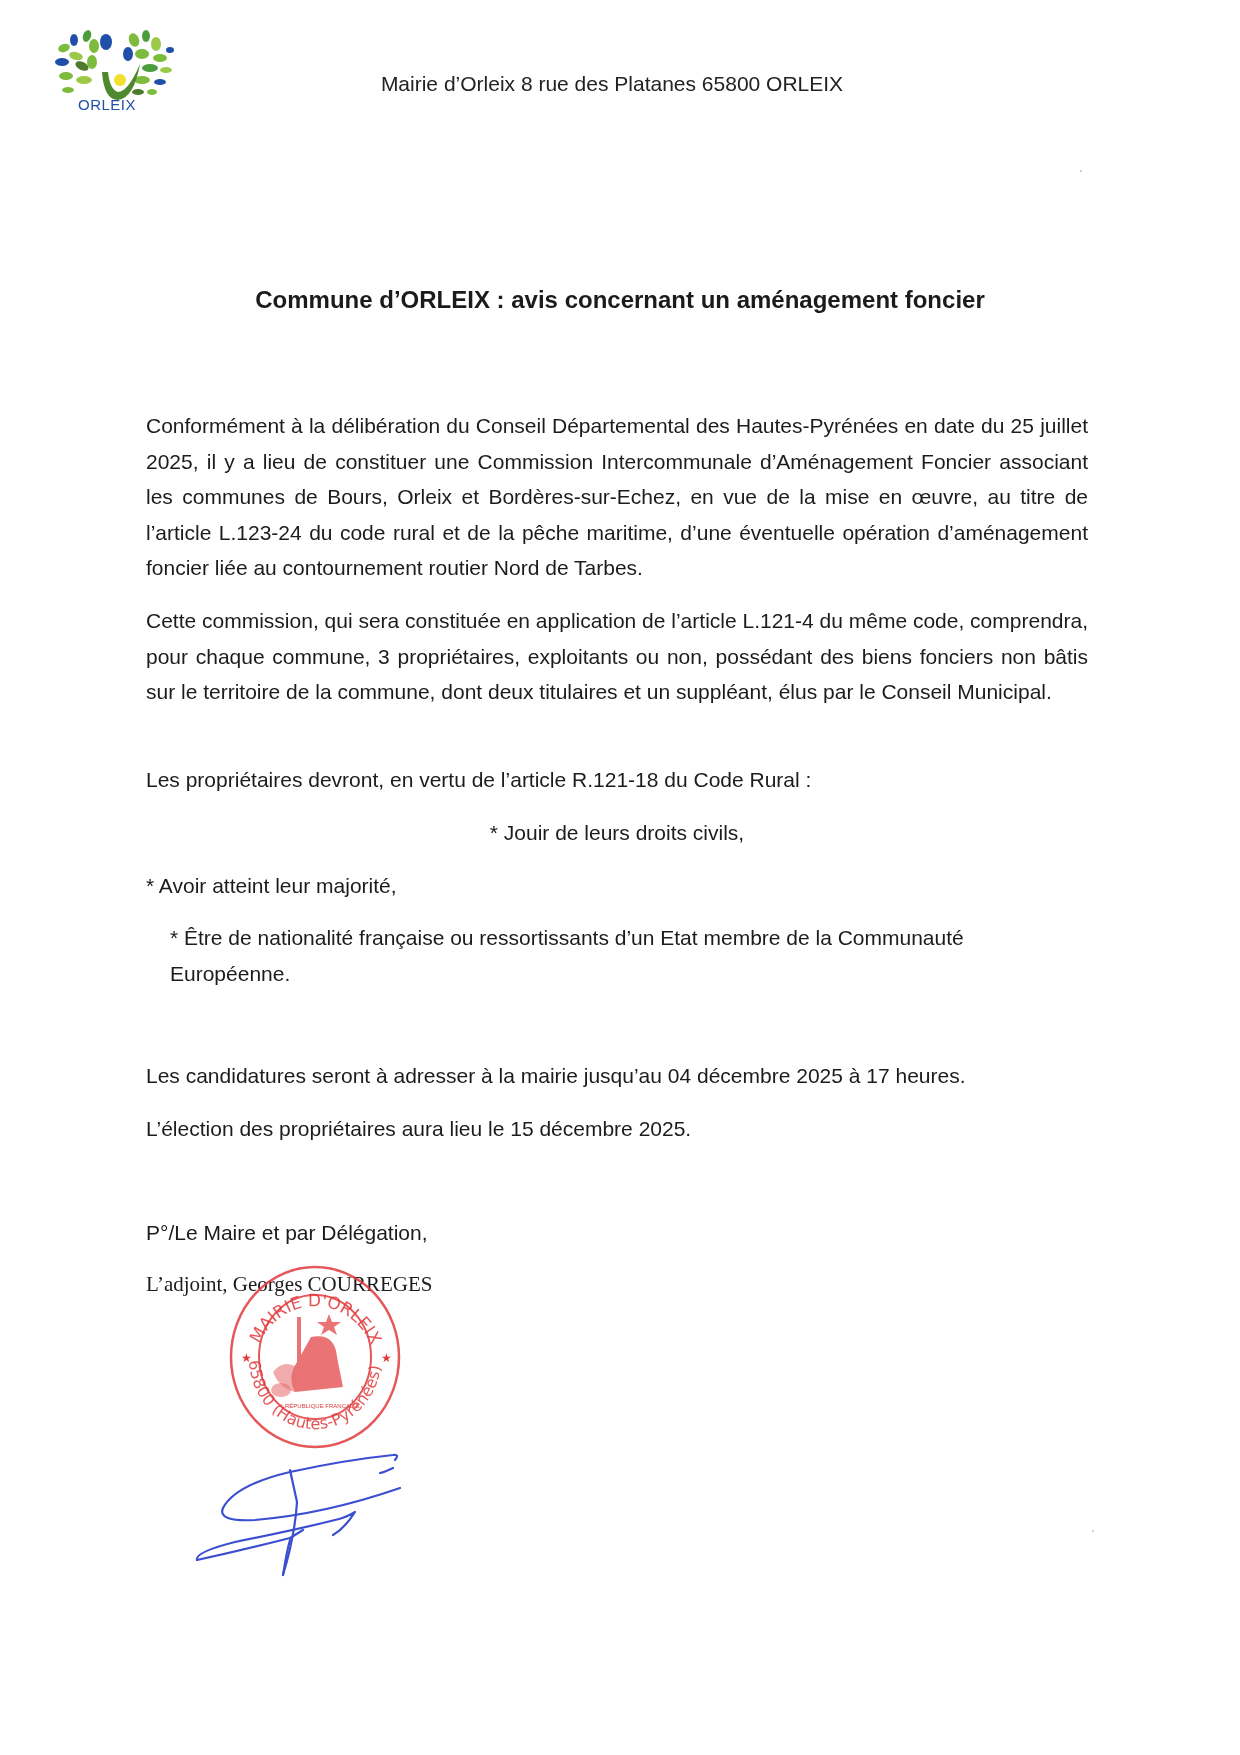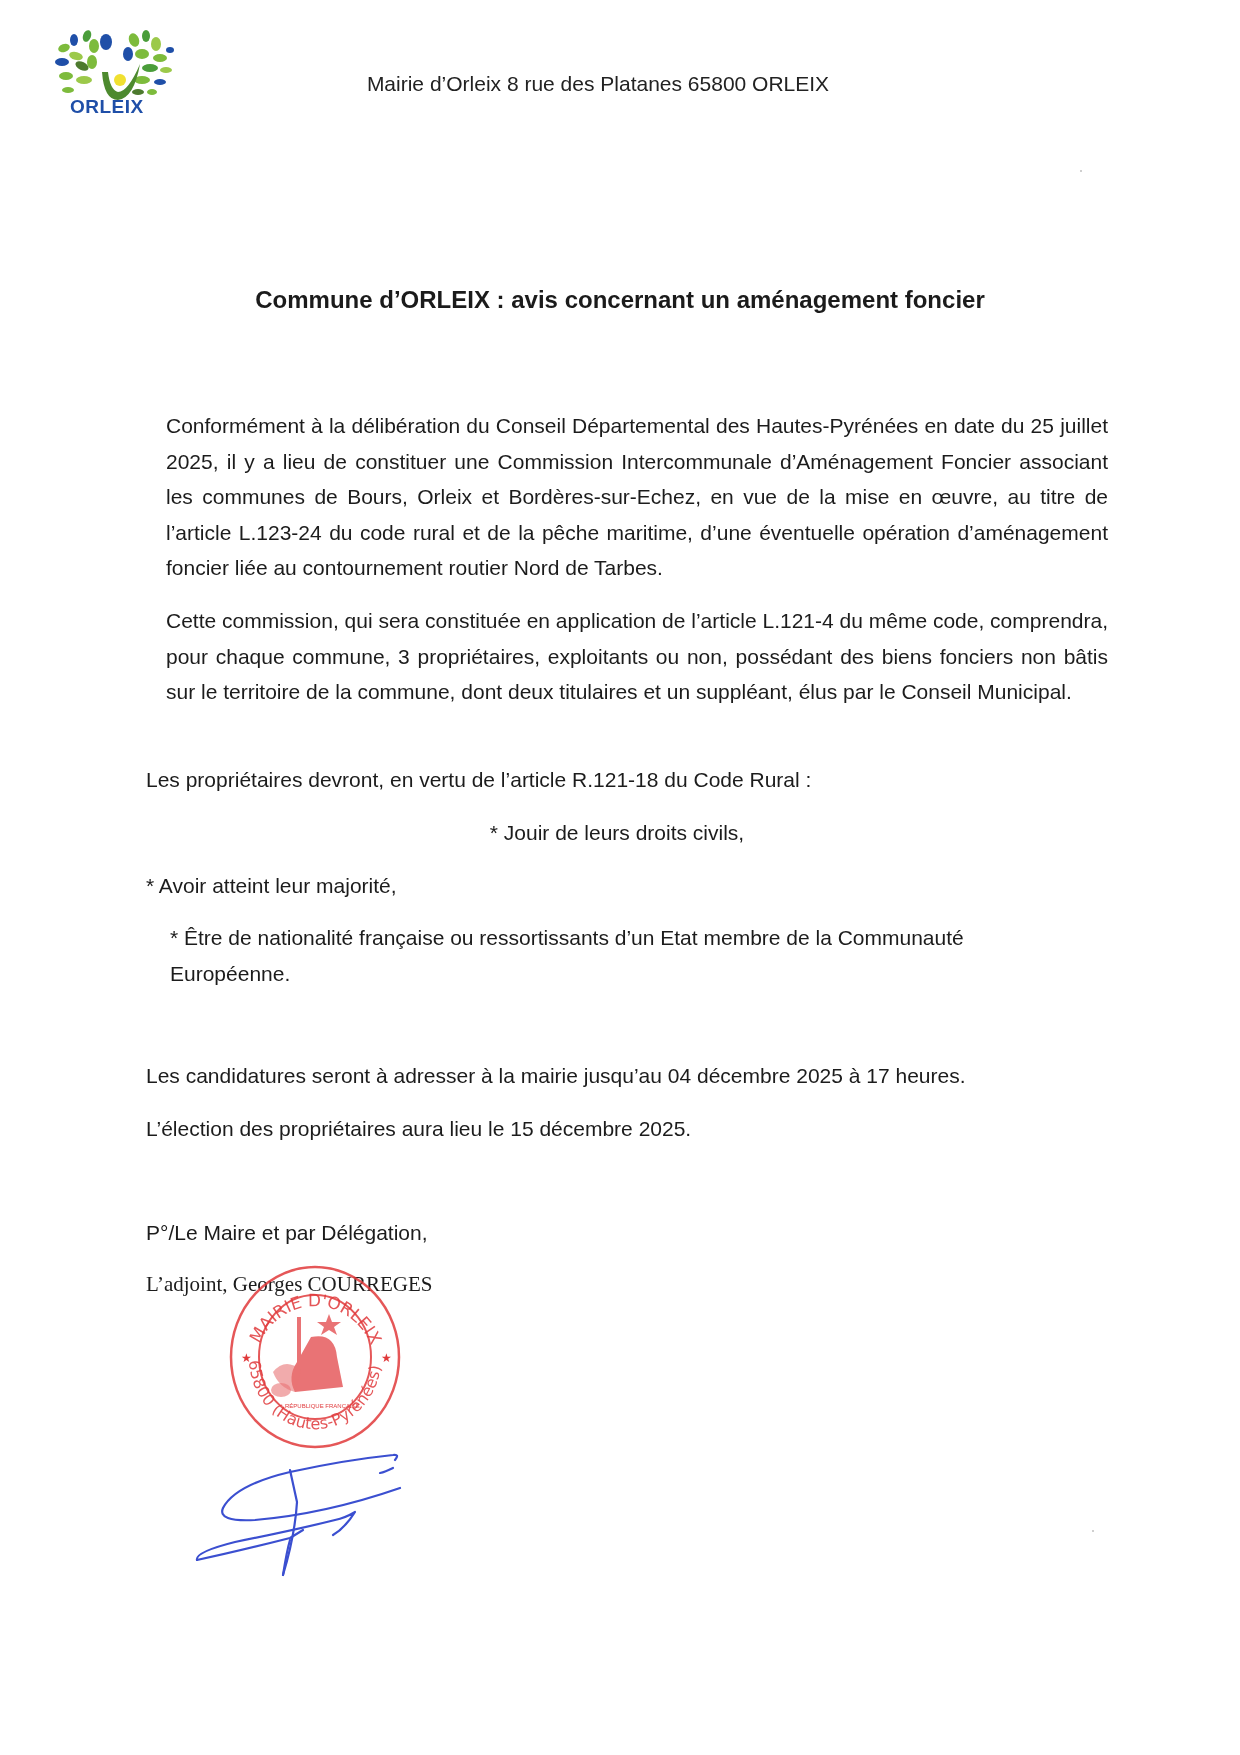--- a/index.html
+++ b/index.html
@@ -1,23 +1,23 @@
 <!DOCTYPE html>
 <html><head>
 <meta charset="utf-8">
 <style>
   html, body { margin:0; padding:0; background:#ffffff; }
   body { width:1240px; height:1755px; position:relative; overflow:hidden;
          font-family:"Liberation Sans", sans-serif; color:#1a1a1a; }
   .abs { position:absolute; }
   .logo { left:42px; top:22px; width:140px; height:100px; }
-  .header-addr { left:4px; width:1188px; top:72px; text-align:center; font-size:21px; color:#222; }
+  .header-addr { left:18px; width:1188px; top:72px; text-align:center; font-size:21px; color:#222; }
   .title { left:0; width:1240px; top:286px; text-align:center; font-size:24px; font-weight:bold; color:#1b1b1b; }
   .body-text { left:146px; width:942px; font-size:21px; line-height:35.5px; color:#1c1c1c; }
-  .justify { text-align:justify; text-align-last:left;margin-left:20px; }
+  .justify { text-align:justify; text-align-last:left; }
   .p1 { top:408px; }
   .p2 { top:603px; }
   .p3 { top:762px; }
   .b1 { top:815px;text-align:center; }
   .b2 { top:868px; }
   .b3 { top:920px; width:880px;margin-left:24px; }
   .p4 { top:1058px; }
   .p5 { top:1111px; }
   .s1 { top:1215px; }
   .s2 { top:1267px;font-family:Liberation Serif, serif; }
@@ -53,21 +53,21 @@
       <ellipse cx="108" cy="46" rx="8" ry="4" fill="#4a9d3a"></ellipse>
       <ellipse cx="124" cy="48" rx="6" ry="3" fill="#9cc94a"></ellipse>
       <ellipse cx="100" cy="58" rx="8" ry="4" fill="#7dbb3c"></ellipse>
       <ellipse cx="118" cy="60" rx="6" ry="3" fill="#1f4fa8"></ellipse>
       <ellipse cx="96" cy="70" rx="6" ry="3" fill="#4d7a2e"></ellipse>
       <ellipse cx="110" cy="70" rx="5" ry="3" fill="#7dbb3c"></ellipse>
       <circle cx="78" cy="58" r="6" fill="#f0e030"></circle>
       <path d="M60 50 Q62 78 76 78 Q92 76 98 42 Q86 70 76 70 Q68 68 66 50 Z" fill="#4d8a2e"></path>
     </g>
   </svg>
-  <div class="abs" style="left:28px;top:74px;font-size:19px;font-weight:bold;color:#1f4fa8;letter-spacing:0.5px;">ORLEIX</div>
+  <div class="abs" style="left:36px;top:74px;font-size:15px;font-weight:normal;color:#1f4fa8;letter-spacing:0.5px;">ORLEIX</div>
 </div>
 
 <div class="abs header-addr">Mairie d’Orleix 8 rue des Platanes 65800 ORLEIX</div>
 
 <div class="abs title">Commune d’ORLEIX : avis concernant un aménagement foncier</div>
 
 <div class="abs body-text justify p1">Conformément à la délibération du Conseil Départemental des Hautes-Pyrénées en date du 25 juillet 2025, il y a lieu de constituer une Commission Intercommunale d’Aménagement Foncier associant les communes de Bours, Orleix et Bordères-sur-Echez, en vue de la mise en œuvre, au titre de l’article L.123-24 du code rural et de la pêche maritime, d’une éventuelle opération d’aménagement foncier liée au contournement routier Nord de Tarbes.</div>
 <div class="abs body-text justify p2">Cette commission, qui sera constituée en application de l’article L.121-4 du même code, comprendra, pour chaque commune, 3 propriétaires, exploitants ou non, possédant des biens fonciers non bâtis sur le territoire de la commune, dont deux titulaires et un suppléant, élus par le Conseil Municipal.</div>
 <div class="abs body-text p3">Les propriétaires devront, en vertu de l’article R.121-18 du Code Rural :</div>
 

